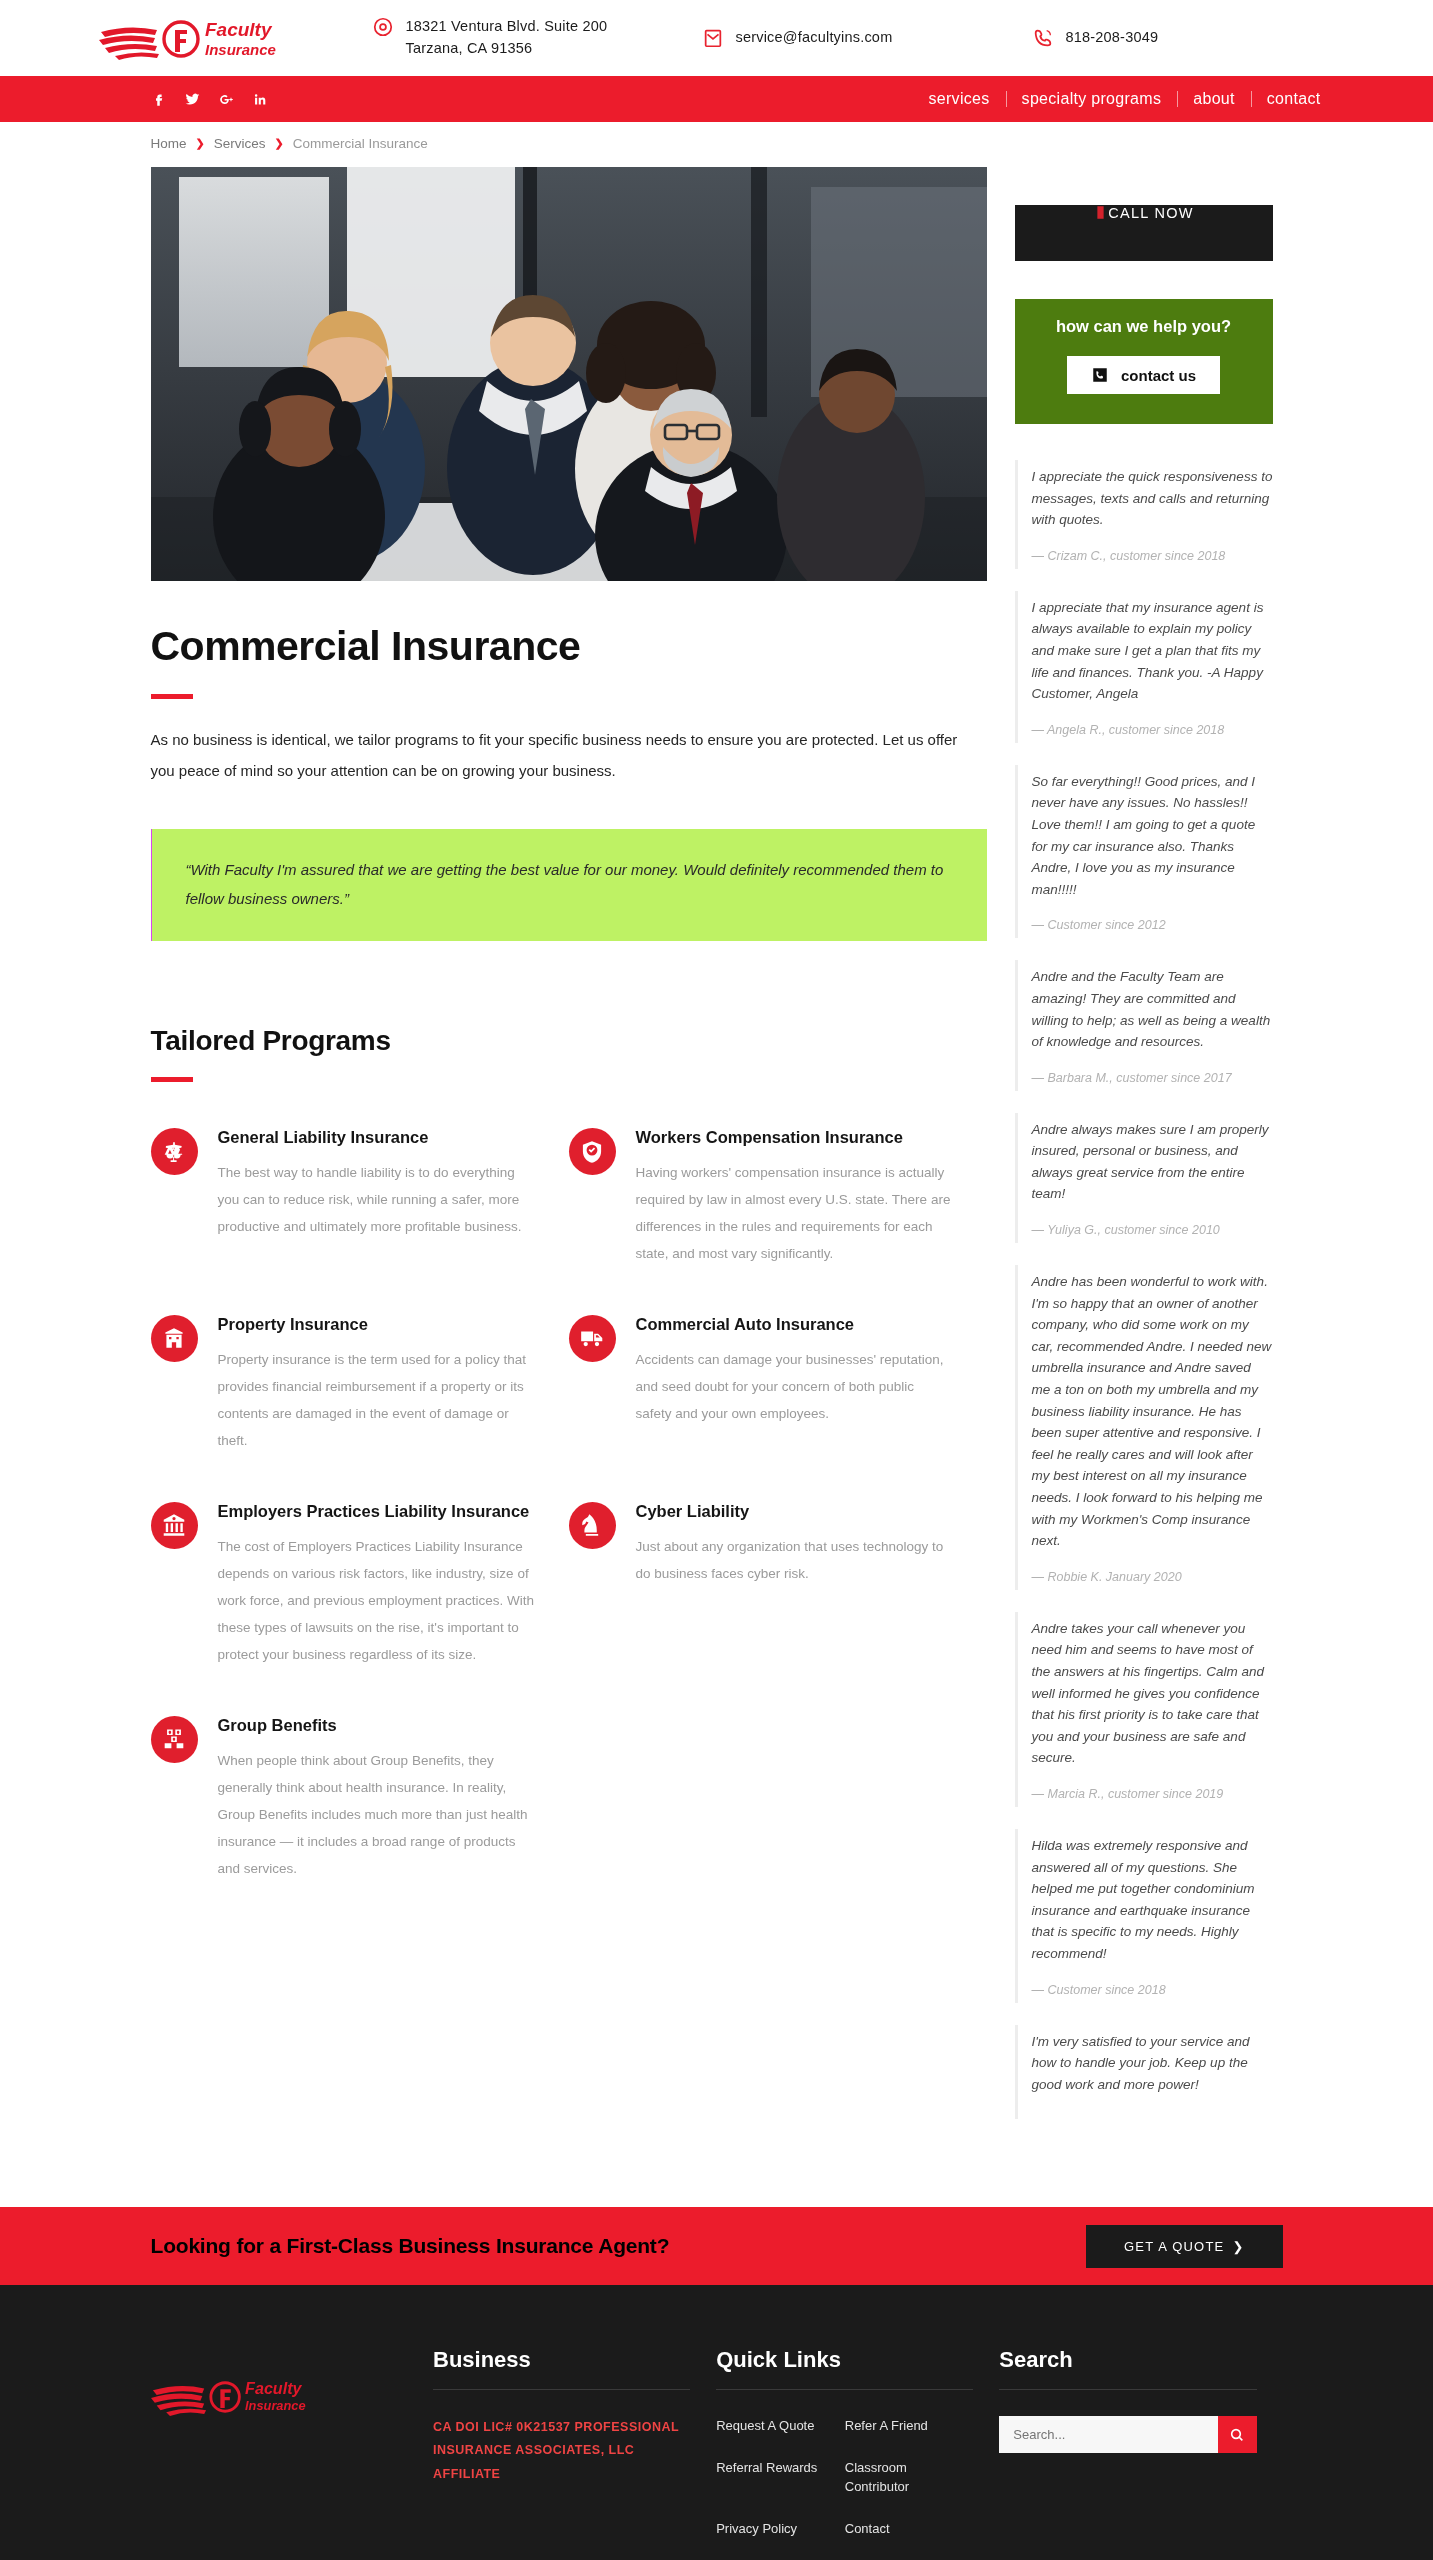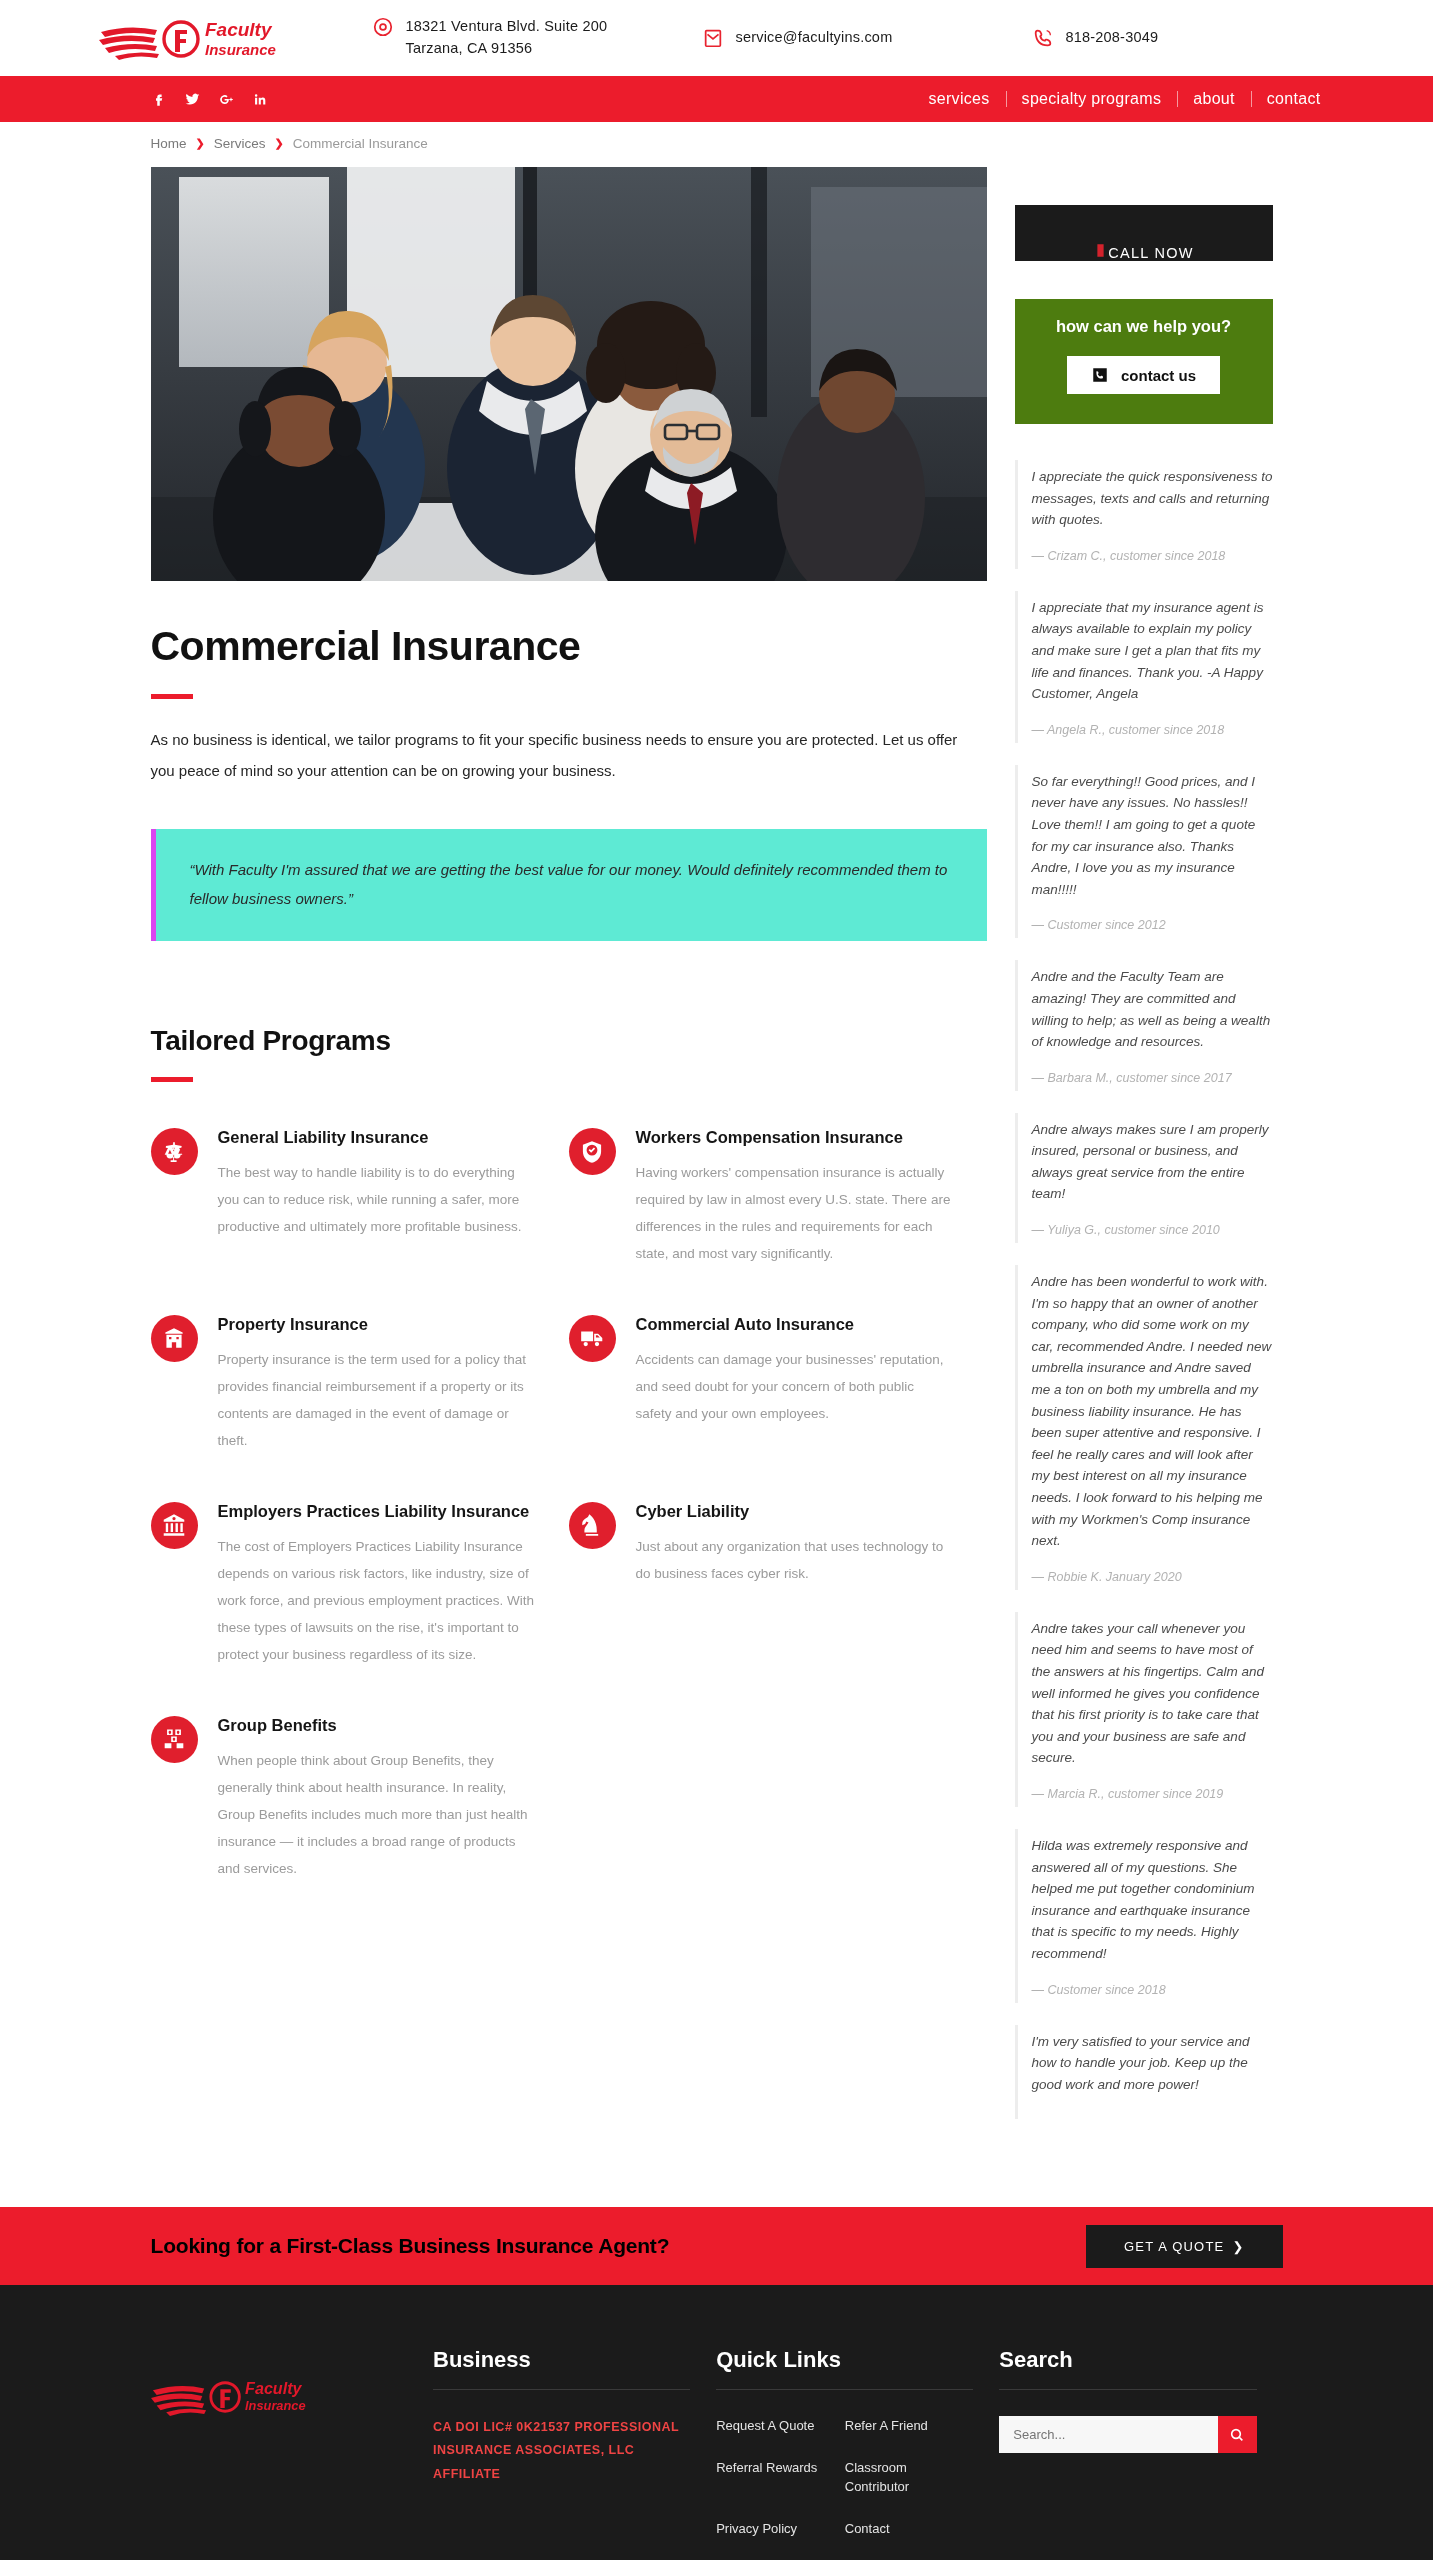--- a/index.html
+++ b/index.html
@@ -46,36 +46,36 @@
   .col-side { width:258px; }
 
   
   .hero { width:836px; height:414px; overflow:hidden; position:relative; background:#2b2f36; }
   .hero svg { display:block; width:100%; height:100%; }
 
   h1.title { font-size:41px; font-weight:800; letter-spacing:-.5px; margin:42px 0 0; color:#111; }
   .rule { width:42px; height:5px; background:#ec1c2c; margin:24px 0 26px; }
   .intro { font-size:15px; line-height:2.05; color:#262626; max-width:830px; }
 
-  .pullquote { margin:42px 0 0; background:#5eead4; border-left:5px solid #d946ef; padding:26px 34px 28px; }
+  .pullquote { margin:42px 0 0; background:#bef264; border-left:1px solid #d946ef; padding:26px 34px 28px; }
   .pullquote p { font-style:italic; font-size:15px; line-height:1.95; color:#2a2a2a; }
 
   h2.section { font-size:28px; font-weight:800; margin:84px 0 0; color:#111; letter-spacing:-.3px; }
   .rule2 { width:42px; height:5px; background:#ec1c2c; margin:20px 0 44px; }
 
   .grid { display:flex; flex-wrap:wrap; }
   .svc { width:50%; display:flex; gap:20px; padding:0 34px 46px 0; }
   .svc-ico { flex:0 0 auto; width:47px; height:47px; border-radius:50%; background:#e01f2d; display:flex; align-items:center; justify-content:center; margin-top:2px; }
   .svc-ico svg { width:26px; height:26px; fill:#fff; }
   .svc-body { flex:1; }
   .svc-title { font-size:16.5px; font-weight:800; color:#151515; line-height:1.45; margin-bottom:9px; }
   .svc-desc { font-size:13.5px; line-height:2.0; color:#9b9b9b; }
 
   
-  .callnow { background:#1b1b1b; color:#fff; height:56px; display:flex; align-items:flex-end; justify-content:center; font-size:14.5px; letter-spacing:1.3px; margin-top:38px; cursor:pointer; }
+  .callnow { background:#1b1b1b; color:#fff; height:56px; display:flex; align-items:flex-start; justify-content:center; font-size:14.5px; letter-spacing:1.3px; margin-top:38px; cursor:pointer; }
   .callnow .ic { width:15px; height:18px; display:block; }
   .helpbox { background:#4d7c0f; margin-top:38px; padding:18px 22px 30px; text-align:center; }
   .helpbox h3 { color:#fff; font-size:16.5px; font-weight:800; margin-bottom:20px; }
   .contactus { background:#fff; display:inline-flex; align-items:center; gap:12px; padding:10px 24px; font-size:15px; font-weight:800; color:#111; cursor:pointer; }
   .contactus svg { width:18px; height:18px; fill:#111; }
 
   .testis { margin-top:36px; }
   .testi { border-left:3px solid #ededed; padding:6px 0 6px 14px; margin-bottom:22px; }
   .testi p { font-style:italic; font-size:13.5px; line-height:1.6; color:#4b4b4b; }
   .testi .who { font-style:italic; font-size:12.5px; color:#b2b2b2; display:block; margin-top:18px; }

